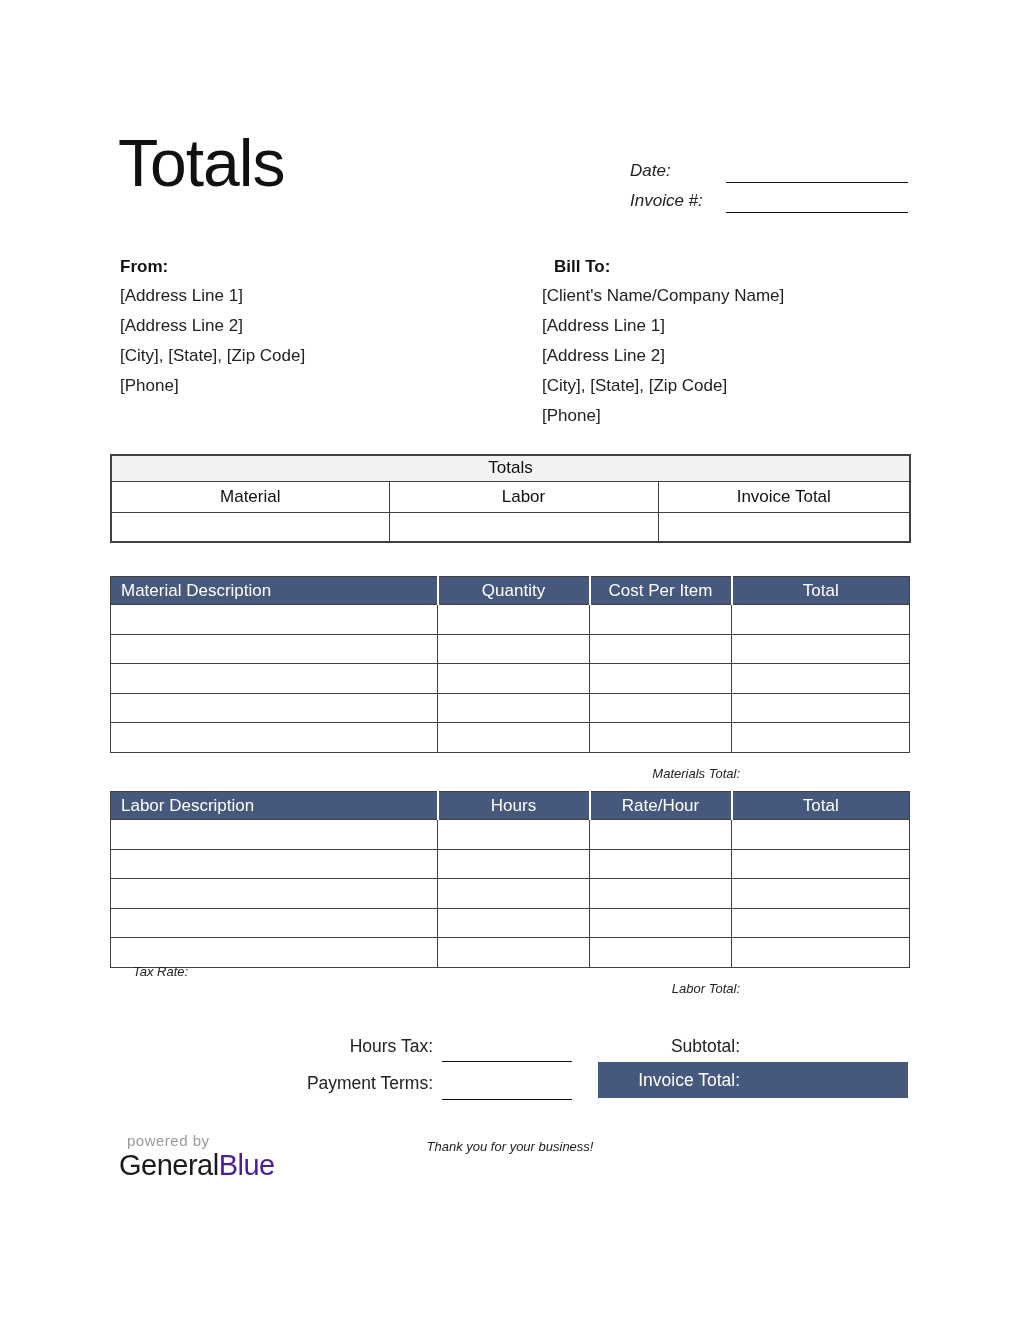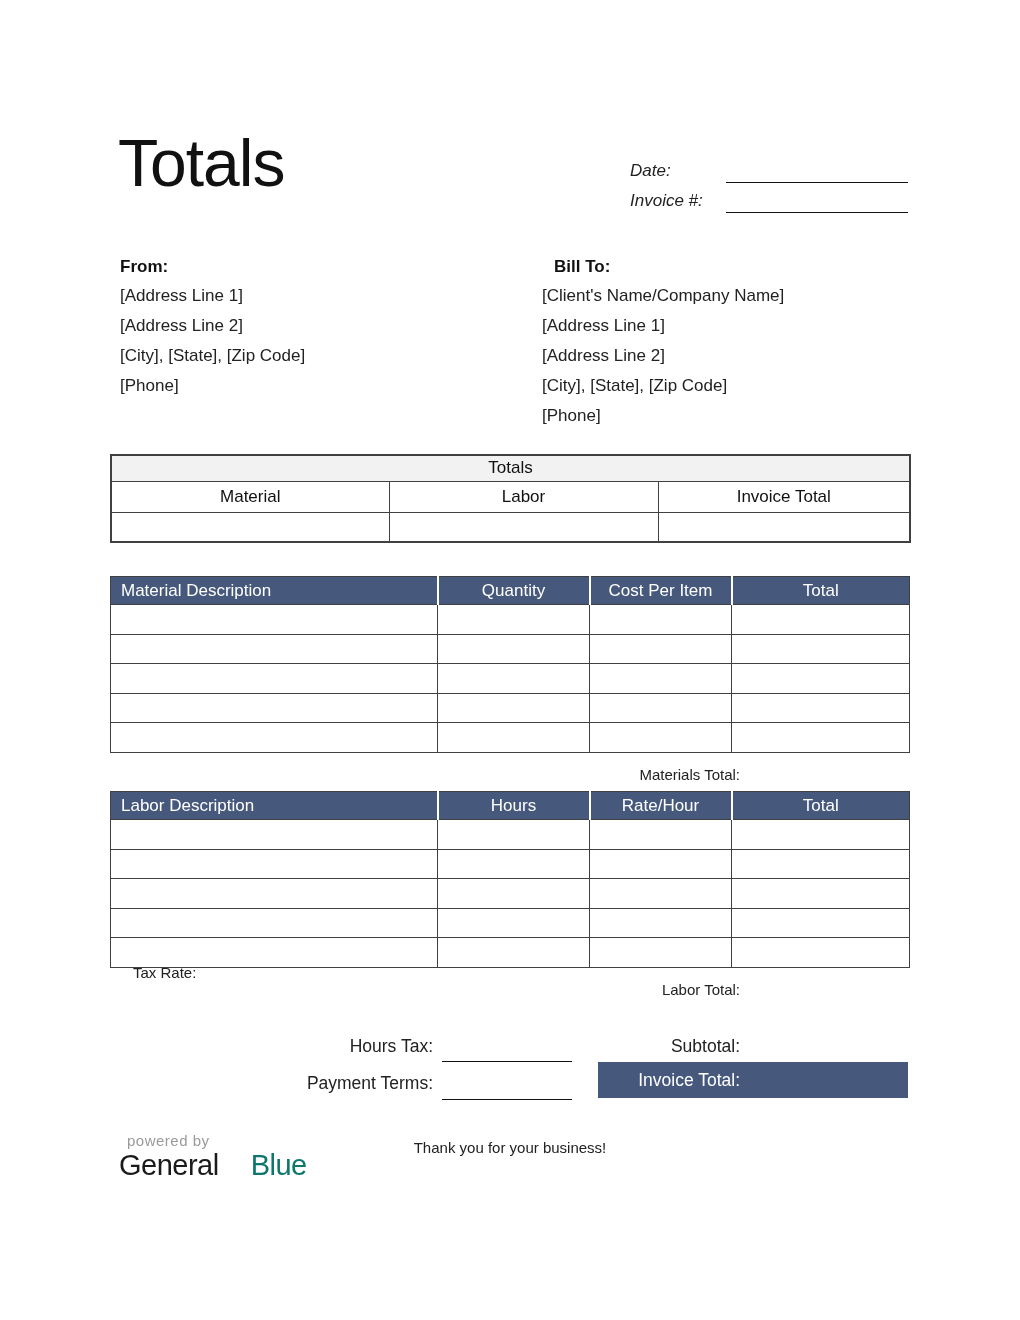--- a/index.html
+++ b/index.html
@@ -58,21 +58,21 @@
     color: #ffffff; font-weight: normal; font-size: 17px;
     height: 28px; border-left: 2px solid #ffffff;
   }
   .items-table th:first-child { border-left: none; text-align: left; padding-left: 10px; }
   .items-table th + th { text-align: center; }
   .items-table td {
     height: 29.5px; border: 1.5px solid #404040;
     font-size: 16px; color: #222; background: #fff;
   }
 
-  .italic-note { font-size: 15px; color: #222; }
+  .italic-note { font-style: italic; font-size: 13px; color: #222; }
   .materials-total-label { top: 766px; left: 440px; width: 300px; text-align: right; }
   .tax-rate-label { top: 964px; left: 133px; width: 300px; }
   .labor-total-label { top: 981px; left: 440px; width: 300px; text-align: right; }
 
   
   .sum-label { font-size: 17.5px; color: #222; text-align: right; }
   .total-tax-label { top: 1036px; left: 233px; width: 200px; }
   .subtotal-label { top: 1036px; left: 540px; width: 200px; }
   .payment-terms-label { top: 1073px; left: 233px; width: 200px; }
   .tax-line { left: 442px; top: 1061px; width: 130px; }
@@ -84,21 +84,21 @@
   }
   .invoice-total-bar span {
     display: block; width: 142px; text-align: right;
     color: #ffffff; font-size: 17.5px; padding-left: 36px;
   }
 
   
   .powered-by { left: 127px; top: 1132px; font-size: 15px; color: #9a9a9a; letter-spacing: 0.5px; }
   .brand { left: 119px; top: 1149px; font-size: 29px; letter-spacing: -0.5px; }
   .brand .g { color: #1a1a1a; }
-  .brand .b { color: #0f766e; padding-left: 32px; }
+  .brand .b { color: #4c1d95; }
   .thanks { left: 340px; top: 1139px; width: 340px; text-align: center; }
 </style>
 </head>
 <body>
 
 <div class="page">
 
   <div class="abs doc-title">Totals</div>
 
   <div class="abs meta-label date-label">Date:</div>

